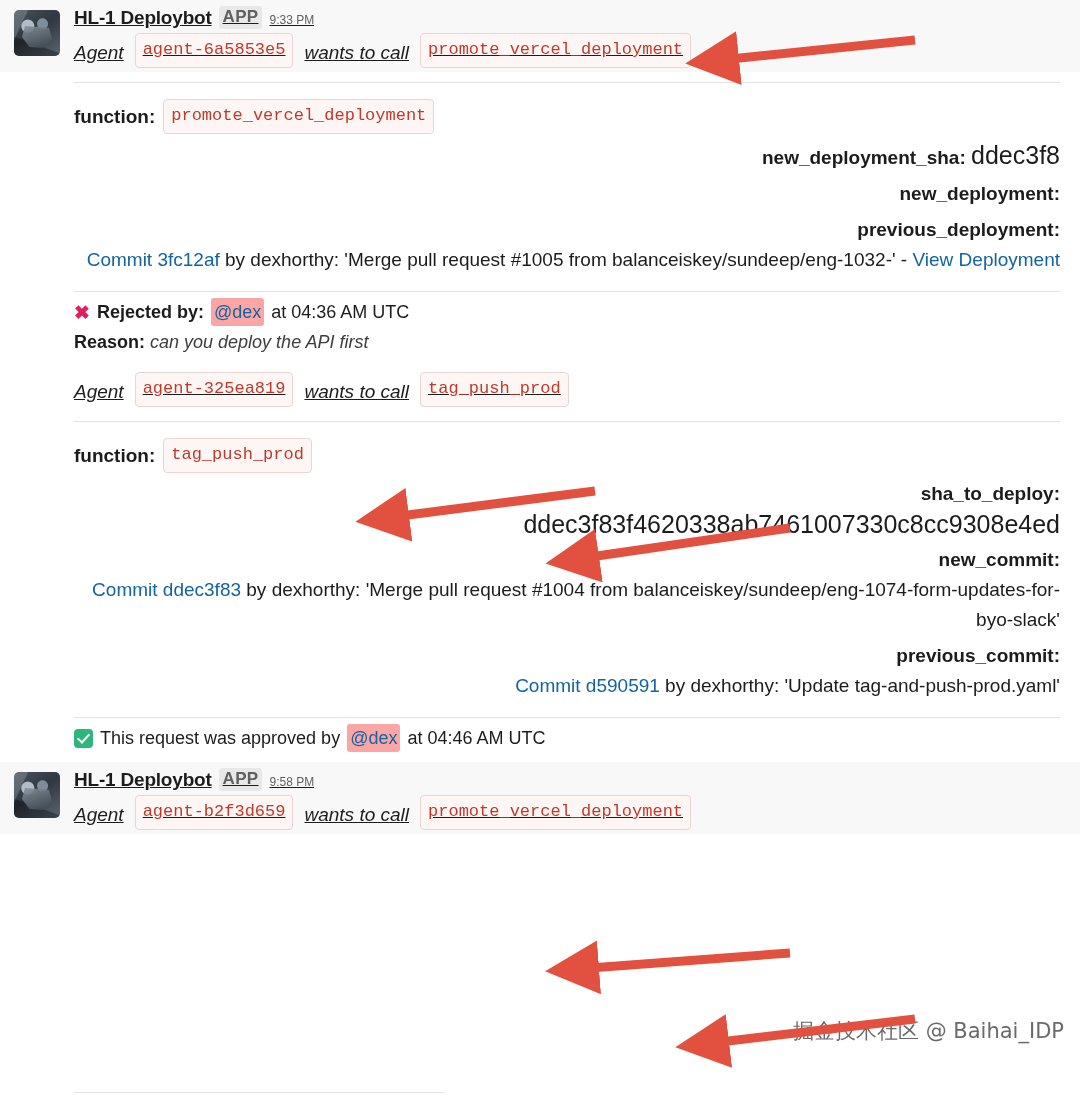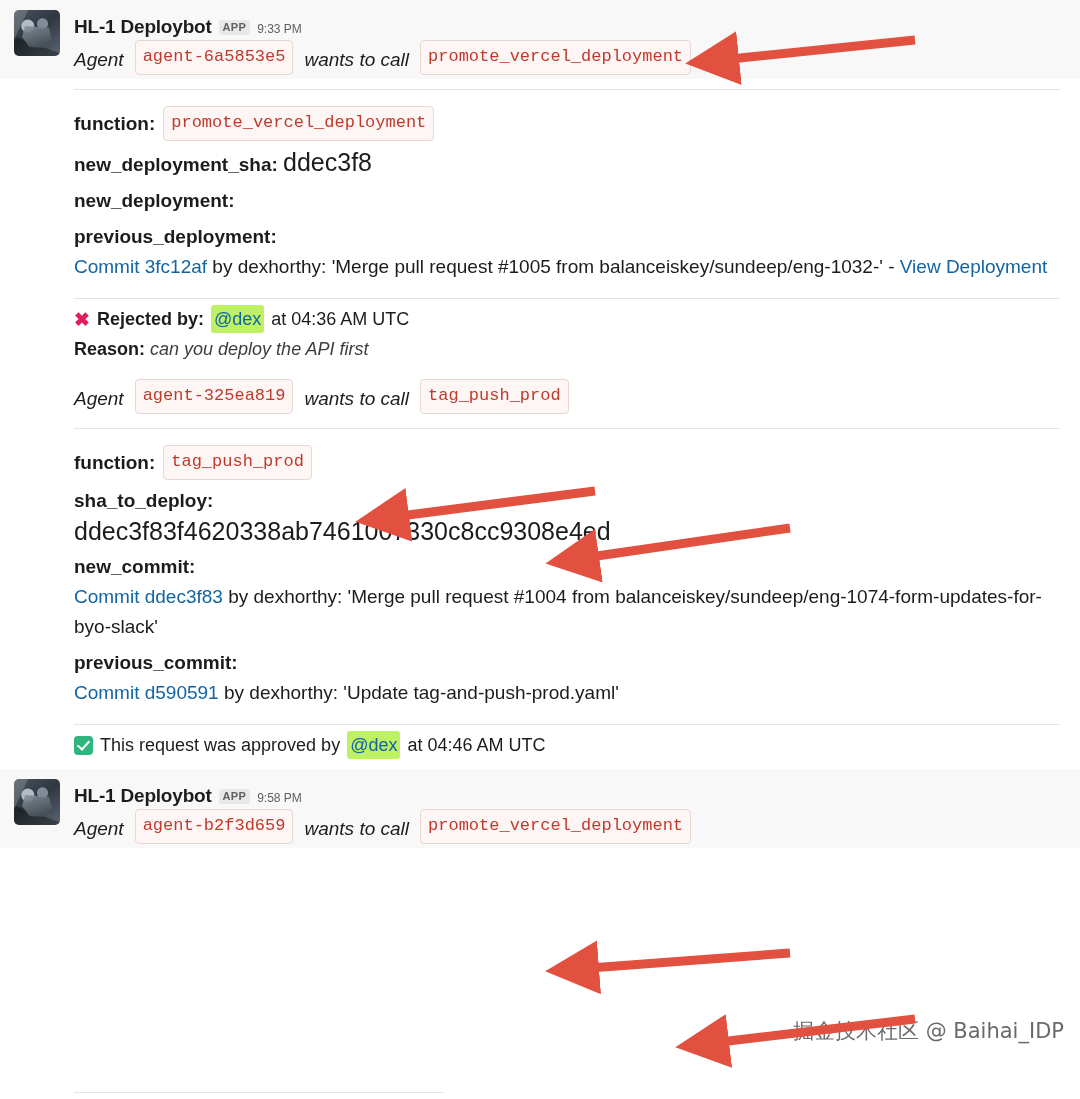--- a/index.html
+++ b/index.html
@@ -18,22 +18,23 @@
   .stage {
     position: relative;
     width: 1080px;
     height: 1099px;
     background: #ffffff;
   }
 
   
   .msg {
     position: relative;
-    padding: 16px 20px 4px 74px;
+    padding: 7px 20px 4px 74px;
     box-sizing: border-box;
+    text-decoration: underline;
   }
   .msg.hl {
     background: #f8f8f8;
   }
   .avatar {
     position: absolute;
     left: 14px;
     top: 10px;
     width: 46px;
     height: 46px;
@@ -68,21 +69,21 @@
   }
   .uname {
     font-weight: bold;
     font-size: 19px;
     color: #1d1c1d;
     letter-spacing: -0.2px;
   }
   .apptag {
     background: #e8e8e8;
     color: #616061;
-    font-size: 11px;
+    font-size: 17px;
     font-weight: bold;
     border-radius: 3px;
     padding: 1px 4px 2px;
     letter-spacing: .3px;
     position: relative;
     top: -2px;
   }
   .time {
     font-size: 12px;
     color: #616061;
@@ -114,40 +115,41 @@
 
   .divider {
     border-top: 1px solid #e3e3e3;
     margin: 10px 20px 0 74px;
   }
 
   .body-block {
     padding: 8px 20px 2px 74px;
     font-size: 19px;
     line-height: 30px;
+    text-align: right;
   }
   .kv { margin: 6px 0 0 0; }
   .k { font-weight: bold; }
   .fnrow { display: flex; align-items: center; margin-top: 8px; }
   .fnrow .k { margin-right: 8px; font-size: 19px; }
   .lnk { color: #1264a3; }
   .mono-val { font-size: 25px; }
 
   .status-row {
     display: flex;
     align-items: center;
     gap: 7px;
     font-size: 18px;
     padding: 6px 20px 0 74px;
     line-height: 28px;
   }
   .status-row .ico { font-size: 19px; line-height: 1; }
   .mention {
     color: #1264a3;
-    background: #bef264;
+    background: #fca5a5;
     border-radius: 3px;
     padding: 0 3px;
   }
   .reason-row {
     padding: 2px 36px 0 74px;
     font-size: 18px;
     line-height: 28px;
   }
   .reason-row .k { font-weight: bold; }
   .reason-row .v { font-style: italic; color: #3d3d3d; }

